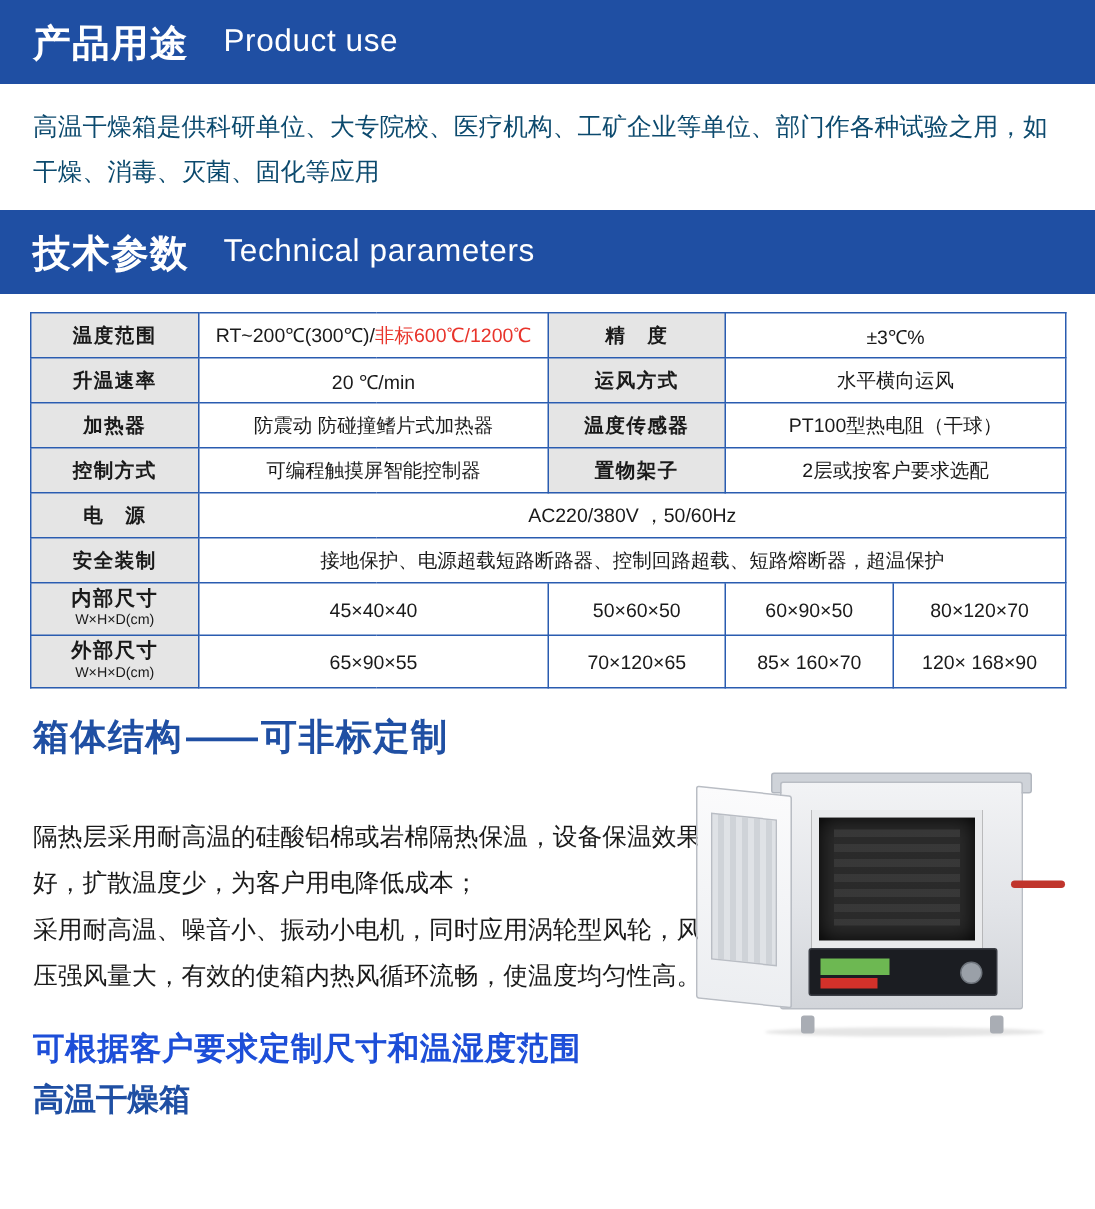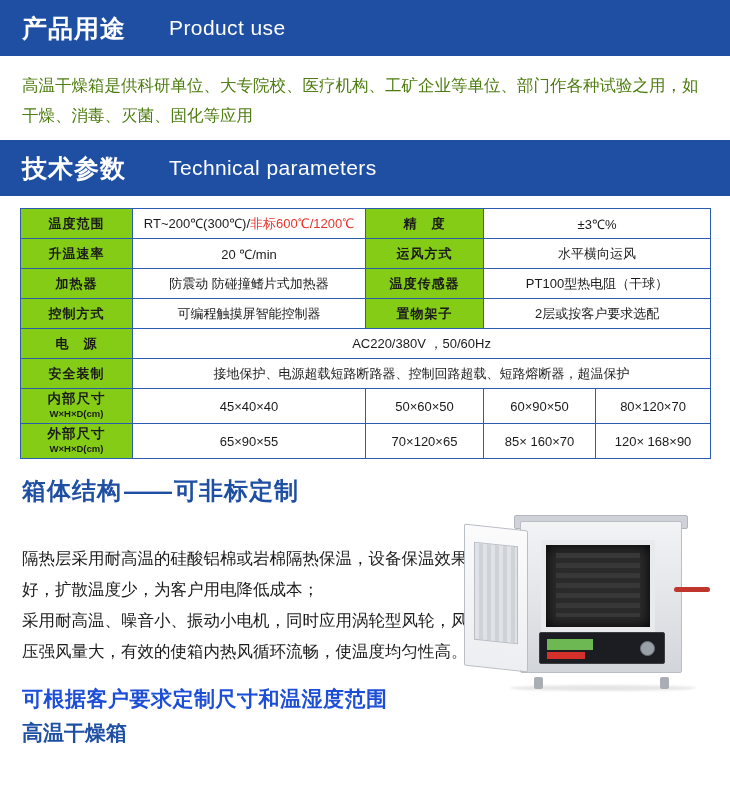--- a/index.html
+++ b/index.html
@@ -23,38 +23,37 @@
 
   
   .section-bar {
     background: #1f4fa3;
     color: #ffffff;
     height: 56px;
     display: flex;
     align-items: center;
     padding-left: 22px;
     box-sizing: border-box;
-    gap: 20px;
   }
   .section-bar .cn {
     font-size: 25px;
     font-weight: bold;
     letter-spacing: 1px;
   }
   .section-bar .en {
     font-size: 21px;
     margin-left: 23px;
     font-weight: normal;
     letter-spacing: .4px;
   }
 
   .intro-text {
     font-size: 16.5px;
     line-height: 30px;
-    color: #4d7c0f;
+    color: #0c4a6e;
     padding: 14px 22px 10px 22px;
   }
 
   
   .spec-wrap {
     padding: 12px 20px 0 20px;
   }
   table.spec {
     border-collapse: collapse;
     width: 690px;
@@ -63,34 +62,34 @@
   table.spec td {
     border: 1px solid #2a5cb0;
     height: 30px;
     font-size: 13px;
     text-align: center;
     color: #1a1a1a;
     padding: 2px 4px;
     box-sizing: border-box;
   }
   td.lbl {
-    background: #84cc16;
+    background: #e5e5e5;
     color: #1f4fa3;
     font-weight: bold;
     font-size: 14px;
     letter-spacing: 1px;
   }
   td.lbl.sub {
     font-size: 13.5px;
     line-height: 15px;
   }
   td.lbl .subtitle {
     display: block;
     font-size: 9.5px;
-    font-weight: bold;
+    font-weight: normal;
     letter-spacing: 0;
   }
   .red {
     color: #e8342b;
   }
   td.small {
     font-size: 12px;
   }
 
   

